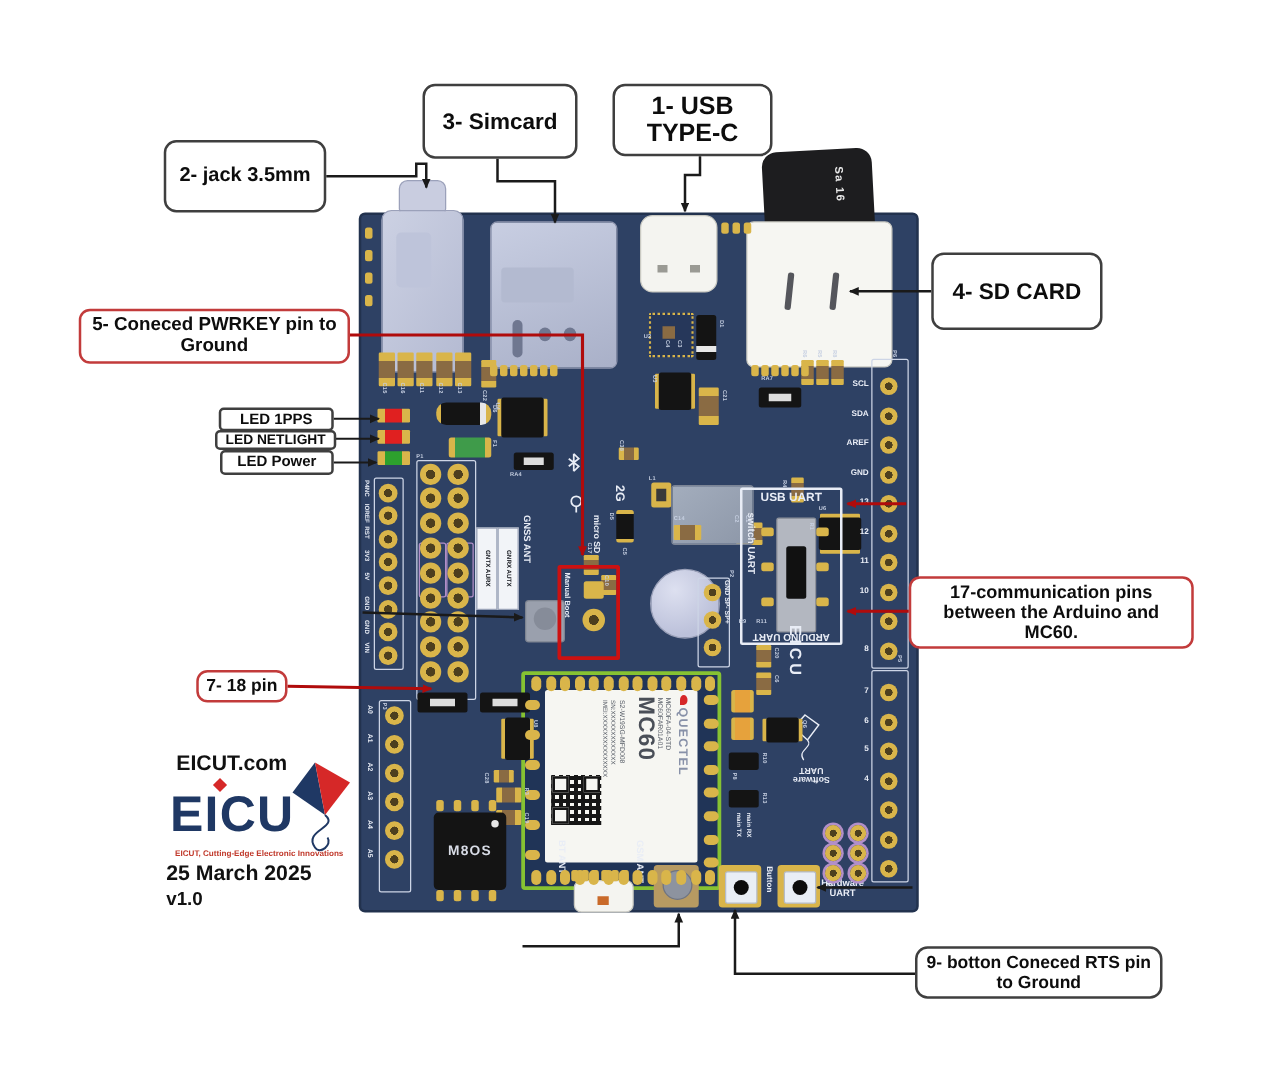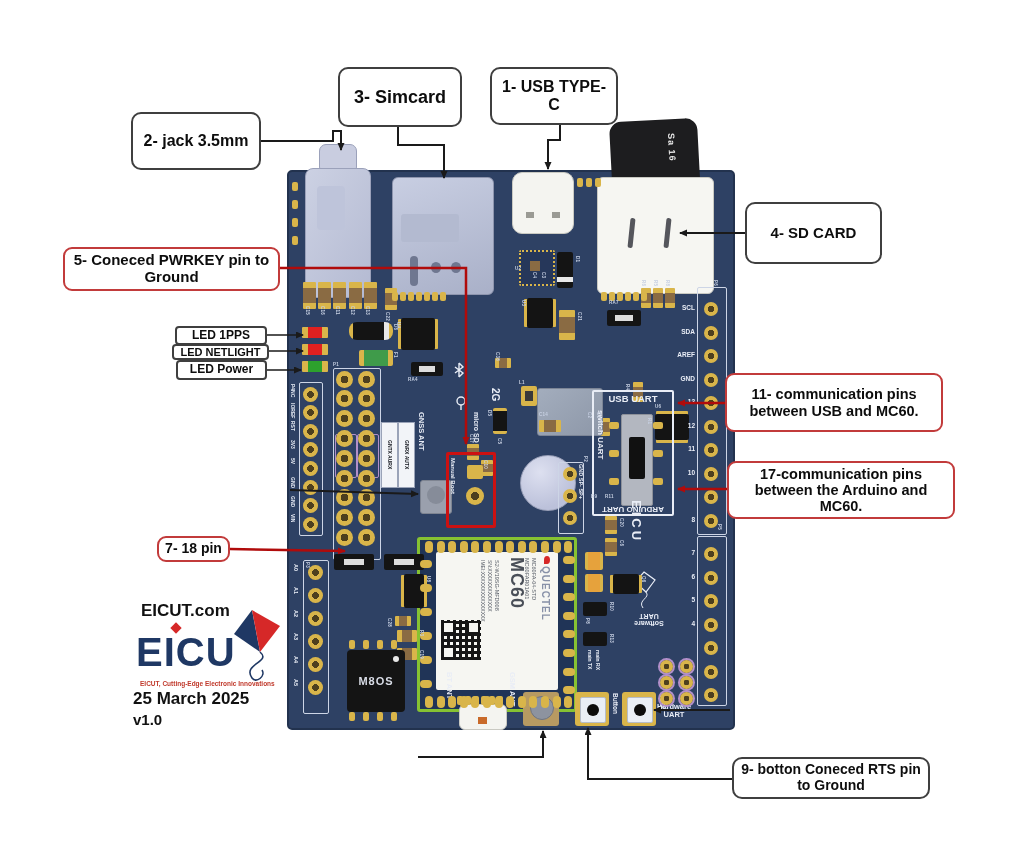--- a/index.html
+++ b/index.html
@@ -467,40 +467,37 @@
     <polyline points="725,403 678,403" fill="none" stroke="#b00b0b" stroke-width="2.5" marker-end="url(#ar)"></polyline>
     <polyline points="727,489 678,489" fill="none" stroke="#b00b0b" stroke-width="2.5" marker-end="url(#ar)"></polyline>
   </svg>
 
   <div class="co" style="left:131px;top:112px;width:130px;height:58px;font-size:16px">
       <span>2- jack 3.5mm</span>
     </div>
   <div class="co" style="left:338px;top:67px;width:124px;height:60px;font-size:18px">
       <span>3- Simcard</span>
     </div>
-  <div class="co" style="left:490px;top:67px;width:128px;height:58px;font-size:16px">
+  <div class="co" style="left:490px;top:67px;width:128px;height:58px;font-size:20px">
       <span>1- USB TYPE-C</span>
     </div>
-  <div class="co" style="left:745px;top:202px;width:137px;height:62px;font-size:15px">
+  <div class="co" style="left:745px;top:202px;width:137px;height:62px;font-size:18px">
       <span>4- SD CARD</span>
     </div>
   <div class="co red" style="left:63px;top:247px;width:217px;height:44px;font-size:15px">
       <span>5- Coneced PWRKEY pin to Ground</span>
     </div>
   <div class="co small" style="left:175px;top:326px;width:92px;height:19px;font-size:12px">
       <span>LED 1PPS</span>
     </div>
   <div class="co small" style="left:172px;top:344px;width:97px;height:16px;font-size:11px">
       <span>LED NETLIGHT</span>
     </div>
   <div class="co small" style="left:176px;top:360px;width:91px;height:20px;font-size:12px">
       <span>LED Power</span>
-    </div>
-  <div class="co red" style="left:725px;top:373px;width:218px;height:59px;font-size:14.5px">
-      <span>11- communication pins between USB and MC60.</span>
     </div>
   <div class="co red" style="left:727px;top:461px;width:228px;height:58px;font-size:14.5px">
       <span>17-communication pins between the Arduino and MC60.</span>
     </div>
   <div class="co red" style="left:157px;top:536px;width:73px;height:26px;font-size:14px">
       <span>7- 18 pin</span>
     </div>
   <div class="co" style="left:732px;top:757px;width:198px;height:42px;font-size:14px">
       <span>9- botton Coneced  RTS pin to Ground</span>
     </div>

